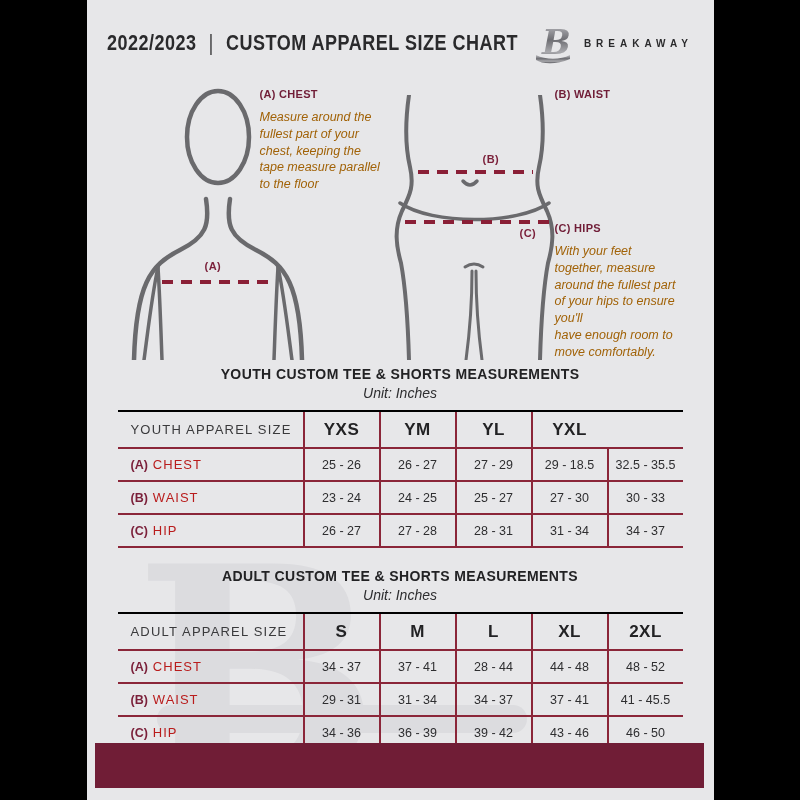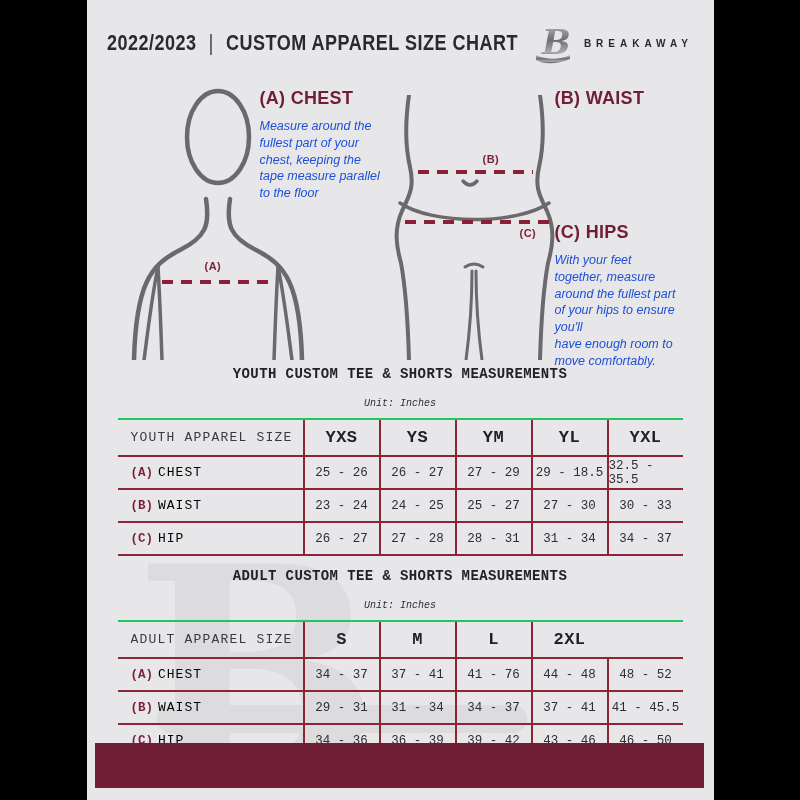--- a/index.html
+++ b/index.html
@@ -24,43 +24,43 @@
   .title-sep { font-weight:400; color:#4A4A4C; font-size:19px; }
   .brand-group { display:flex; align-items:center; gap:10px; }
   .brand-name { font-weight:700; font-size:10px; letter-spacing:5px; color:#2A2A2C; }
 
   
   .fig { position:absolute; z-index:1; }
   svg  { display:block; }
   .marker-label { position:absolute; z-index:2; font-size:11px; font-weight:700;
                   color:#7A1F39; letter-spacing:0.5px; }
   .guide-block { position:absolute; z-index:1; width:155px; }
-  .guide-heading { font-size:18px; font-weight:700; color:#701D37; letter-spacing:0.3px;
+  .guide-heading { font-size:11px; font-weight:700; color:#701D37; letter-spacing:0.3px;
                    margin-bottom:9px; }
-  .guide-desc { font-size:12.5px; font-style:italic; color:#1d4ed8; line-height:1.34;
+  .guide-desc { font-size:12.5px; font-style:italic; color:#a16207; line-height:1.34;
                 white-space:pre-line; font-weight:500; }
 
   
-  .tbl-section { position:absolute; left:0; right:0; z-index:1;font-family:Liberation Mono, monospace; }
+  .tbl-section { position:absolute; left:0; right:0; z-index:1; }
   .tbl-title { text-align:center; font-size:14px; font-weight:700; color:#222224;
                letter-spacing:0.4px; }
-  .tbl-unit  { text-align:center; font-size:10px; font-style:italic; color:#2E2E30;
-               margin-top:16px; }
-  .sizes-table { margin:9px 0 0 31px; width:565px; border-top:2px solid #22c55e; }
+  .tbl-unit  { text-align:center; font-size:14px; font-style:italic; color:#2E2E30;
+               margin-top:3px; }
+  .sizes-table { margin:9px 0 0 31px; width:565px; border-top:2px solid #000000; }
   .trow { display:grid; grid-template-columns:185px repeat(5,76px);
           border-bottom:2px solid #8B2639; }
   .cell { display:flex; align-items:center; justify-content:center;
           font-size:12.5px; color:#2E2E30; height:31px; }
   .trow.head .cell { height:35px; }
   .cell + .cell { border-left:2px solid #8B2639; }
   .cell.rowlab { justify-content:flex-start; padding-left:13px; }
   .first-col-head { font-size:13px; letter-spacing:1.2px; color:#3A3A3C; }
   .size-col-head { font-weight:700; font-size:17px; color:#222224; letter-spacing:0.5px; }
   .row-prefix { font-weight:700; color:#7A1F39; margin-right:5px; }
-  .row-label  { letter-spacing:1px; color:#000000; font-size:13px; }
+  .row-label  { letter-spacing:1px; color:#b91c1c; font-size:13px; }
 
   
   .footer-bar { position:absolute; left:8px; top:743px; width:609px; height:45px;
                 background:#701D36; z-index:2; }
 </style>
 </head>
 <body>
 
 <div class="page">
 
@@ -142,21 +142,20 @@
 move comfortably.</div>
   </div>
 
   <div class="tbl-section" style="top:366px;">
     <div class="tbl-title">YOUTH CUSTOM TEE &amp; SHORTS MEASUREMENTS</div>
     <div class="tbl-unit">Unit: Inches</div>
     <div class="sizes-table">
       <div class="trow head">
         <div class="cell rowlab first-col-head">YOUTH APPAREL SIZE</div>
         <div class="cell size-col-head">YXS</div>
-        <div class="cell size-col-head">YS</div>
         <div class="cell size-col-head">YM</div>
         <div class="cell size-col-head">YL</div>
         <div class="cell size-col-head">YXL</div>
       </div>
       <div class="trow">
         <div class="cell rowlab">
           <span class="row-prefix">(A)</span>
           <span class="row-label">CHEST</span>
         </div>
         <div class="cell">25 - 26</div>
@@ -192,30 +191,31 @@
 
   <div class="tbl-section" style="top:568px;">
     <div class="tbl-title">ADULT CUSTOM TEE &amp; SHORTS MEASUREMENTS</div>
     <div class="tbl-unit">Unit: Inches</div>
     <div class="sizes-table">
       <div class="trow head">
         <div class="cell rowlab first-col-head">ADULT APPAREL SIZE</div>
         <div class="cell size-col-head">S</div>
         <div class="cell size-col-head">M</div>
         <div class="cell size-col-head">L</div>
+        <div class="cell size-col-head">XL</div>
         <div class="cell size-col-head">2XL</div>
       </div>
       <div class="trow">
         <div class="cell rowlab">
           <span class="row-prefix">(A)</span>
           <span class="row-label">CHEST</span>
         </div>
         <div class="cell">34 - 37</div>
         <div class="cell">37 - 41</div>
-        <div class="cell">41 - 76</div>
+        <div class="cell">28 - 44</div>
         <div class="cell">44 - 48</div>
         <div class="cell">48 - 52</div>
       </div>
       <div class="trow">
         <div class="cell rowlab">
           <span class="row-prefix">(B)</span>
           <span class="row-label">WAIST</span>
         </div>
         <div class="cell">29 - 31</div>
         <div class="cell">31 - 34</div>

